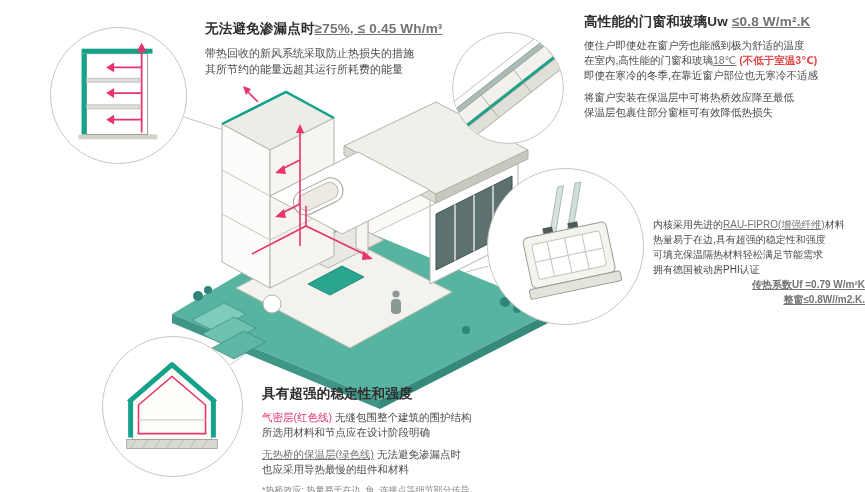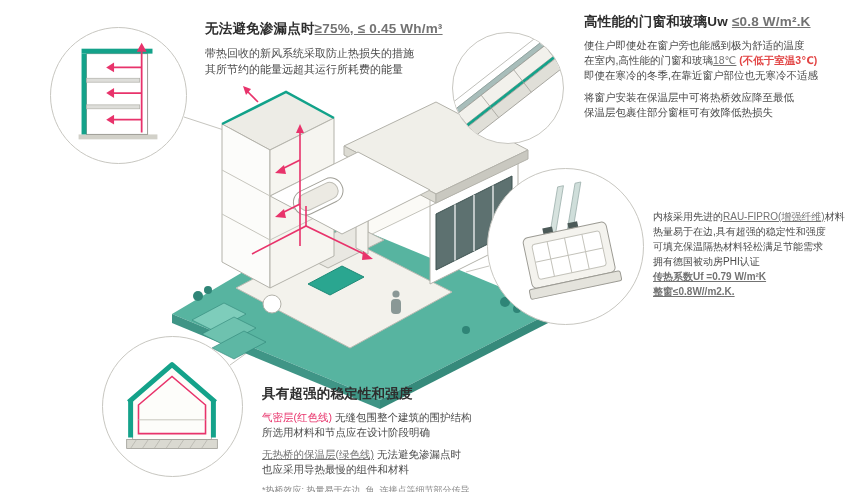--- a/index.html
+++ b/index.html
@@ -20,23 +20,23 @@
   .c4 { left:102px; top:336px; width:141px; height:141px; }
 
   .tb { position:absolute; }
   .ttl { font-size:13.5px; font-weight:700; color:#2e2e2e; letter-spacing:0.2px; }
   .bd  { margin-top:7px; font-size:11px; line-height:16px; color:#4b4b4b; }
   .tb-win  { left:584px; top:13px;  width:278px; }
   .tb-vent { left:205px; top:20px;  width:300px; }
   .tb-prof { left:653px; top:209px; width:212px; }
   .tb-therm{ left:262px; top:385px; width:330px; }
   .tb-win .bd, .tb-prof .bd, .tb-therm .bd { font-size:10.5px; line-height:15px; }
-  .tb-prof .bd { margin-top:0; font-size:10px; line-height:15px; white-space:nowrap; }
+  .tb-prof .bd { margin-top:8px; font-size:10px; line-height:15px; white-space:nowrap; }
   .teal { color:#737373;text-decoration:underline; }
-  .bold { font-weight:700; }
+  .bold { font-weight:700;text-align:right; }
   .red  { color:#e8336b; }
   .redtxt { color:#e24545;font-weight:bold; }
   .gap { height:7px; }
   .fn { margin-top:7px; font-size:9px; line-height:12px; color:#8a8a8a; }
 </style>
 </head>
 <body>
 
 <div class="stage">
 

